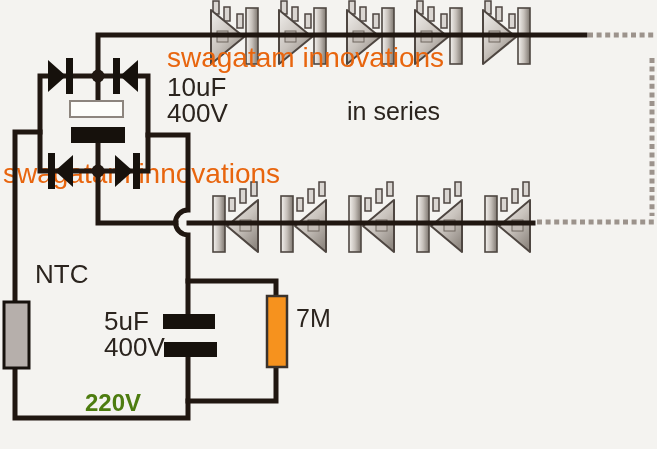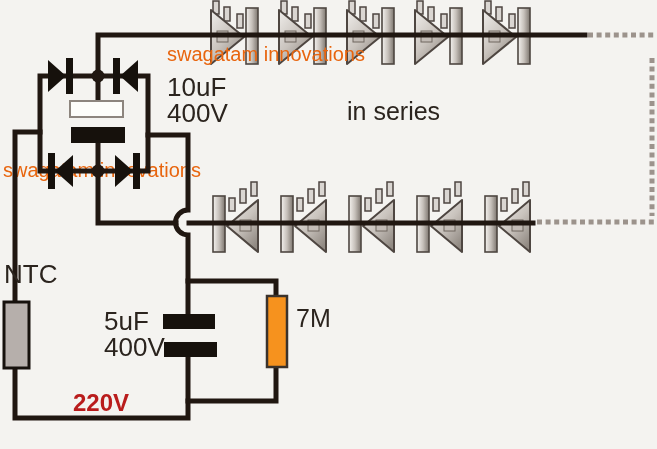--- a/index.html
+++ b/index.html
@@ -8,22 +8,22 @@
     background:var(--bg,#f4f3f0);
     font-family:"Liberation Sans",sans-serif;
   }
   .layer{position:absolute;left:0;top:0;z-index:1;}
   #wires{z-index:3;}
   .lbl{
     position:absolute;white-space:nowrap;z-index:4;
     color:var(--ink,#2b241e);font-size:26px;line-height:1;
   }
   .lbl.mid{font-size:25px;}
-  .lbl.orange{color:var(--accent,#e8650e);font-size:20px;z-index:2;}
-  .lbl.bold{font-weight:bold;font-size:24px;color:#b91c1c;}
+  .lbl.orange{color:var(--accent,#e8650e);font-size:28px;z-index:2;}
+  .lbl.bold{font-weight:bold;font-size:24px;color:#4d7c0f;margin-left:12px;}
   
   .wire{fill:none;stroke:var(--wire,#201711);stroke-width:5;stroke-linecap:square;}
   .dotted{fill:none;stroke:var(--dotted,#9c938c);stroke-width:5;stroke-dasharray:5 3.6;}
   .diode{fill:var(--diode,#16110c);stroke:none;}
   .node{fill:var(--wire,#201711);}
   .plate-dark{fill:var(--diode,#16110c);}
   .plate-light{fill:#fdfdfa;stroke:#8d857e;stroke-width:2;}
   .ntc{fill:var(--ntcFill,#b6afab);stroke:var(--diode,#16110c);stroke-width:3;}
   .res{fill:var(--resFill,#f6921e);stroke:#3a322c;stroke-width:2.5;}
   
@@ -175,18 +175,18 @@
     <g>
       <path class="dotted" d="M588,35 H656"></path>
       <path class="dotted" d="M652,58 V216"></path>
       <path class="dotted" d="M537,222 H656"></path>
     </g>
   </svg>
 
   <div class="lbl" style="left:167px;top:74px">10uF</div>
   <div class="lbl" style="left:167px;top:100px">400V</div>
   <div class="lbl mid" style="left:347px;top:99px">in series</div>
-  <div class="lbl" style="left:4px;top:261px">NTC</div>
+  <div class="lbl" style="left:35px;top:261px">NTC</div>
   <div class="lbl" style="left:104px;top:308px">5uF</div>
   <div class="lbl" style="left:104px;top:334px">400V</div>
   <div class="lbl mid" style="left:296px;top:306px">7M</div>
   <div class="lbl bold" style="left:73px;top:391px">220V</div>
 </div>
 
 </body></html>

